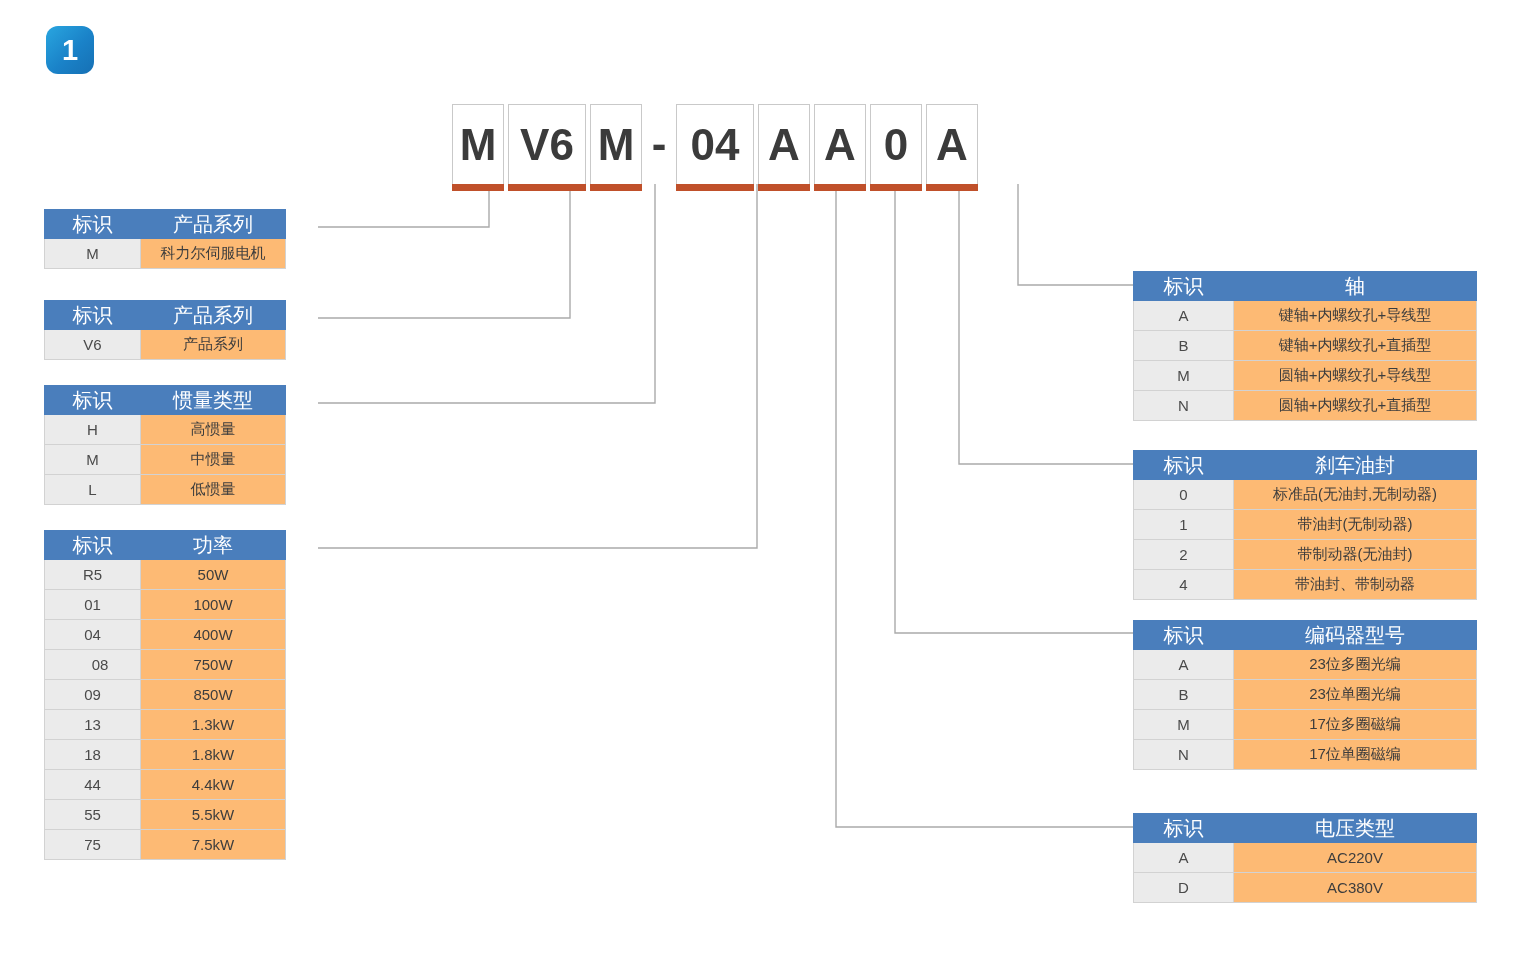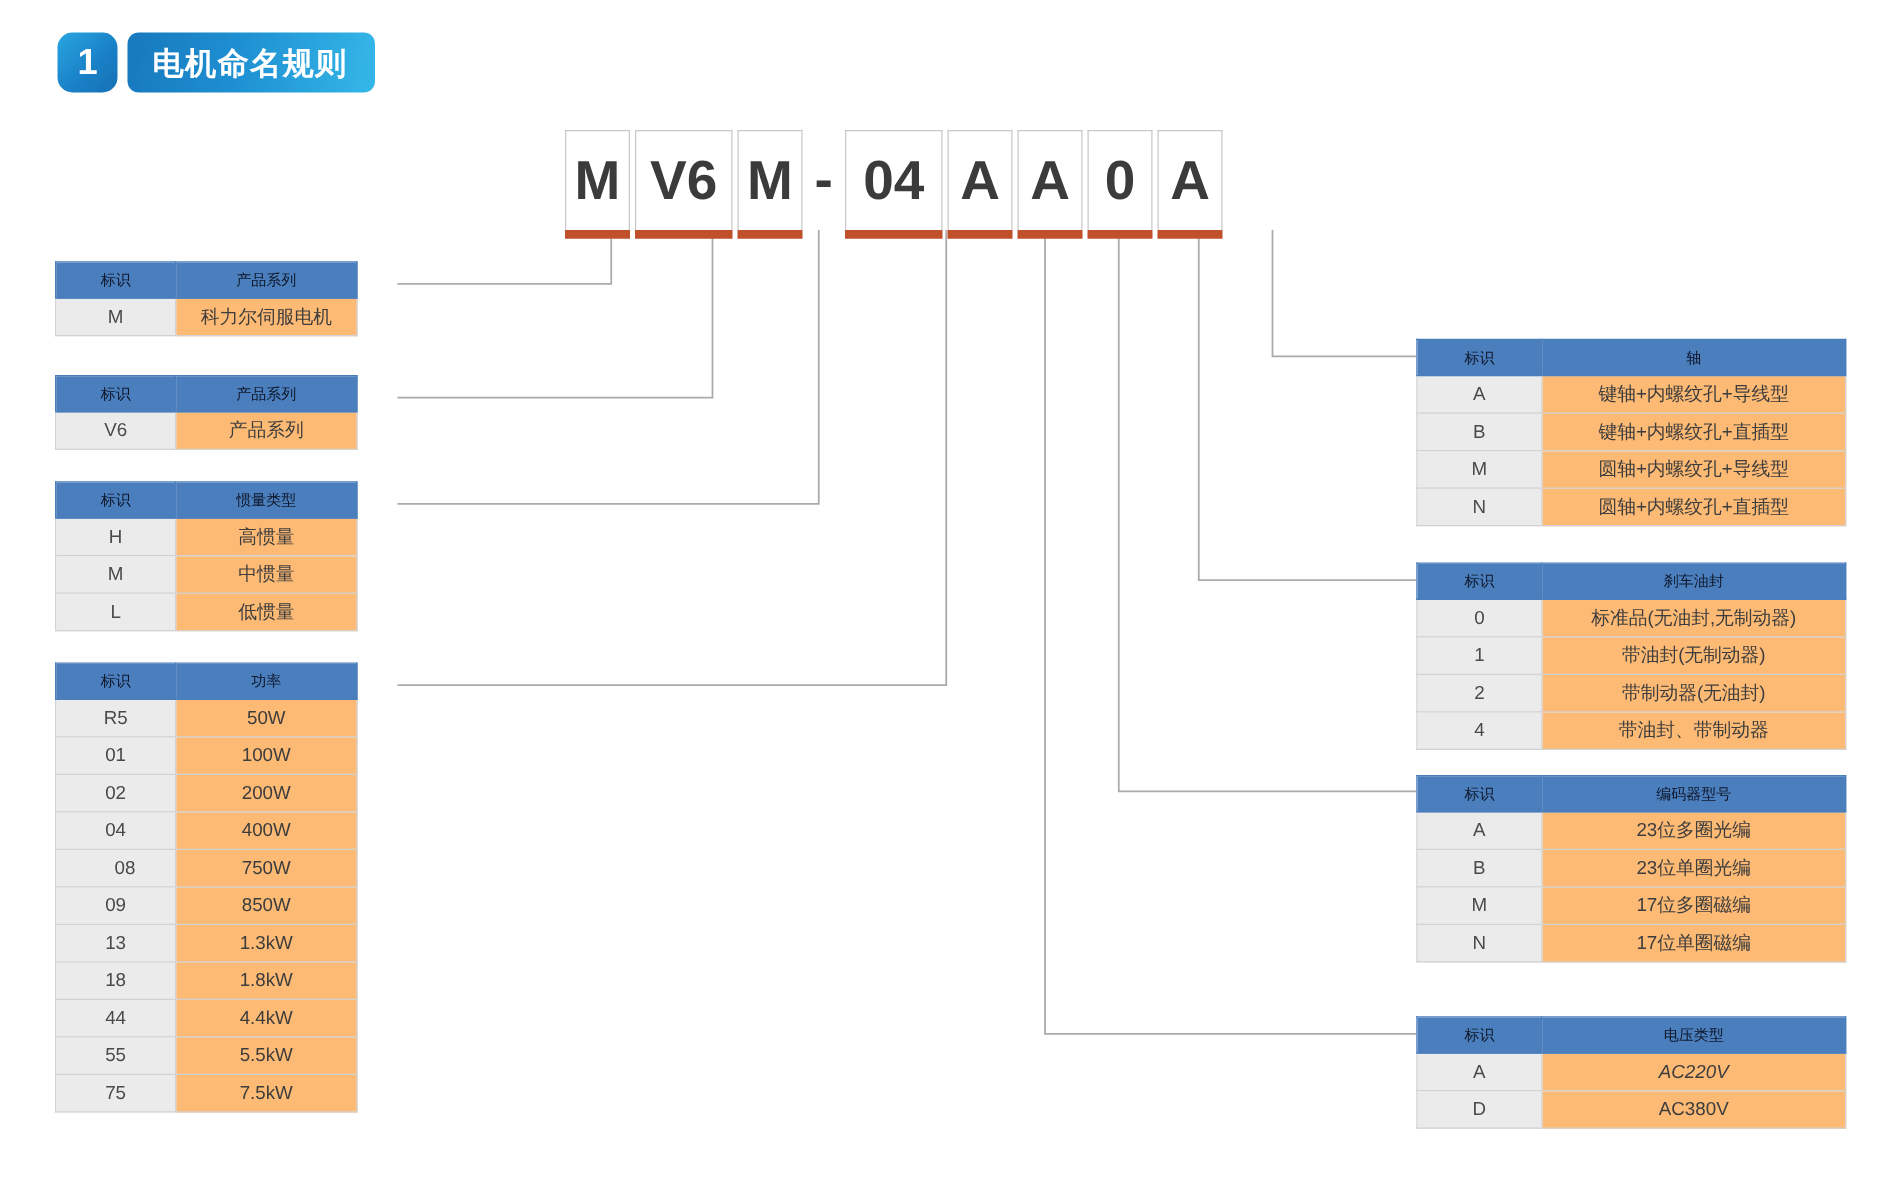--- a/index.html
+++ b/index.html
@@ -88,22 +88,22 @@
     border: 1px solid #d2d2d2;
     height: 30px;
     text-align: center;
     font-weight: normal;
     vertical-align: middle;
     padding: 0 4px;
     white-space: nowrap;
   }
   .tbl th {
     background: #4a7ebc;
-    color: #0f172a;
-    font-size: 12px;
+    color: #ffffff;
+    font-size: 20px;
     border-color: #4a7ebc;
     height: 29px;
   }
   .tbl th.hdr-split { border-left: 1px solid #7ba3d0; }
   .tbl td.col-id {
     background: #ebebeb;
     color: #4a4a4a;
   }
   .tbl td.col-val {
     background: #fdba74;
@@ -139,21 +139,20 @@
       <path d="M 895,184 L 895,633 L 1133,633"></path>
 
       <path d="M 959,184 L 959,464 L 1133,464"></path>
 
       <path d="M 1018,184 L 1018,285 L 1133,285"></path>
     </g>
   </svg>
 
   <div class="title-wrap">
     <div class="title-num">1</div>
-    <div class="title-bar">电机命名规则</div>
   </div>
 
   <div class="code-row">
     <div class="code-box" style="width:52px">M</div>
     <div class="code-box" style="width:78px">V6</div>
     <div class="code-box" style="width:52px">M</div>
     <div class="code-dash">-</div>
     <div class="code-box" style="width:78px">04</div>
     <div class="code-box" style="width:52px">A</div>
     <div class="code-box" style="width:52px">A</div>
@@ -224,24 +223,20 @@
       <tbody>
         <tr>
           <td class="col-id" style="width: 96px;">R5</td>
           <td class="col-val" style="width: 145px;">50W</td>
         </tr>
         <tr>
           <td class="col-id" style="width: 96px;">01</td>
           <td class="col-val" style="width: 145px;">100W</td>
         </tr>
         <tr>
-          <td class="col-id" style="width: 96px;">02</td>
-          <td class="col-val" style="width: 145px;">200W</td>
-        </tr>
-        <tr>
           <td class="col-id" style="width: 96px;">04</td>
           <td class="col-val" style="width: 145px;">400W</td>
         </tr>
         <tr>
           <td class="col-id" style="width: 96px; padding-left: 19px;">08</td>
           <td class="col-val" style="width: 145px;">750W</td>
         </tr>
         <tr>
           <td class="col-id" style="width: 96px;">09</td>
           <td class="col-val" style="width: 145px;">850W</td>
@@ -353,21 +348,21 @@
   <table class="tbl" style="left:1133px; top:813px;">
       <thead>
         <tr>
           <th style="width: 100px;">标识</th>
           <th class="hdr-split" style="width: 243px;">电压类型</th>
         </tr>
       </thead>
       <tbody>
         <tr>
           <td class="col-id" style="width: 100px;">A</td>
-          <td class="col-val" style="width: 243px; font-style: italic;">AC220V</td>
+          <td class="col-val" style="width: 243px;">AC220V</td>
         </tr>
         <tr>
           <td class="col-id" style="width: 100px;">D</td>
           <td class="col-val" style="width: 243px;">AC380V</td>
         </tr>
       </tbody>
     </table>
 
 </div>
 

